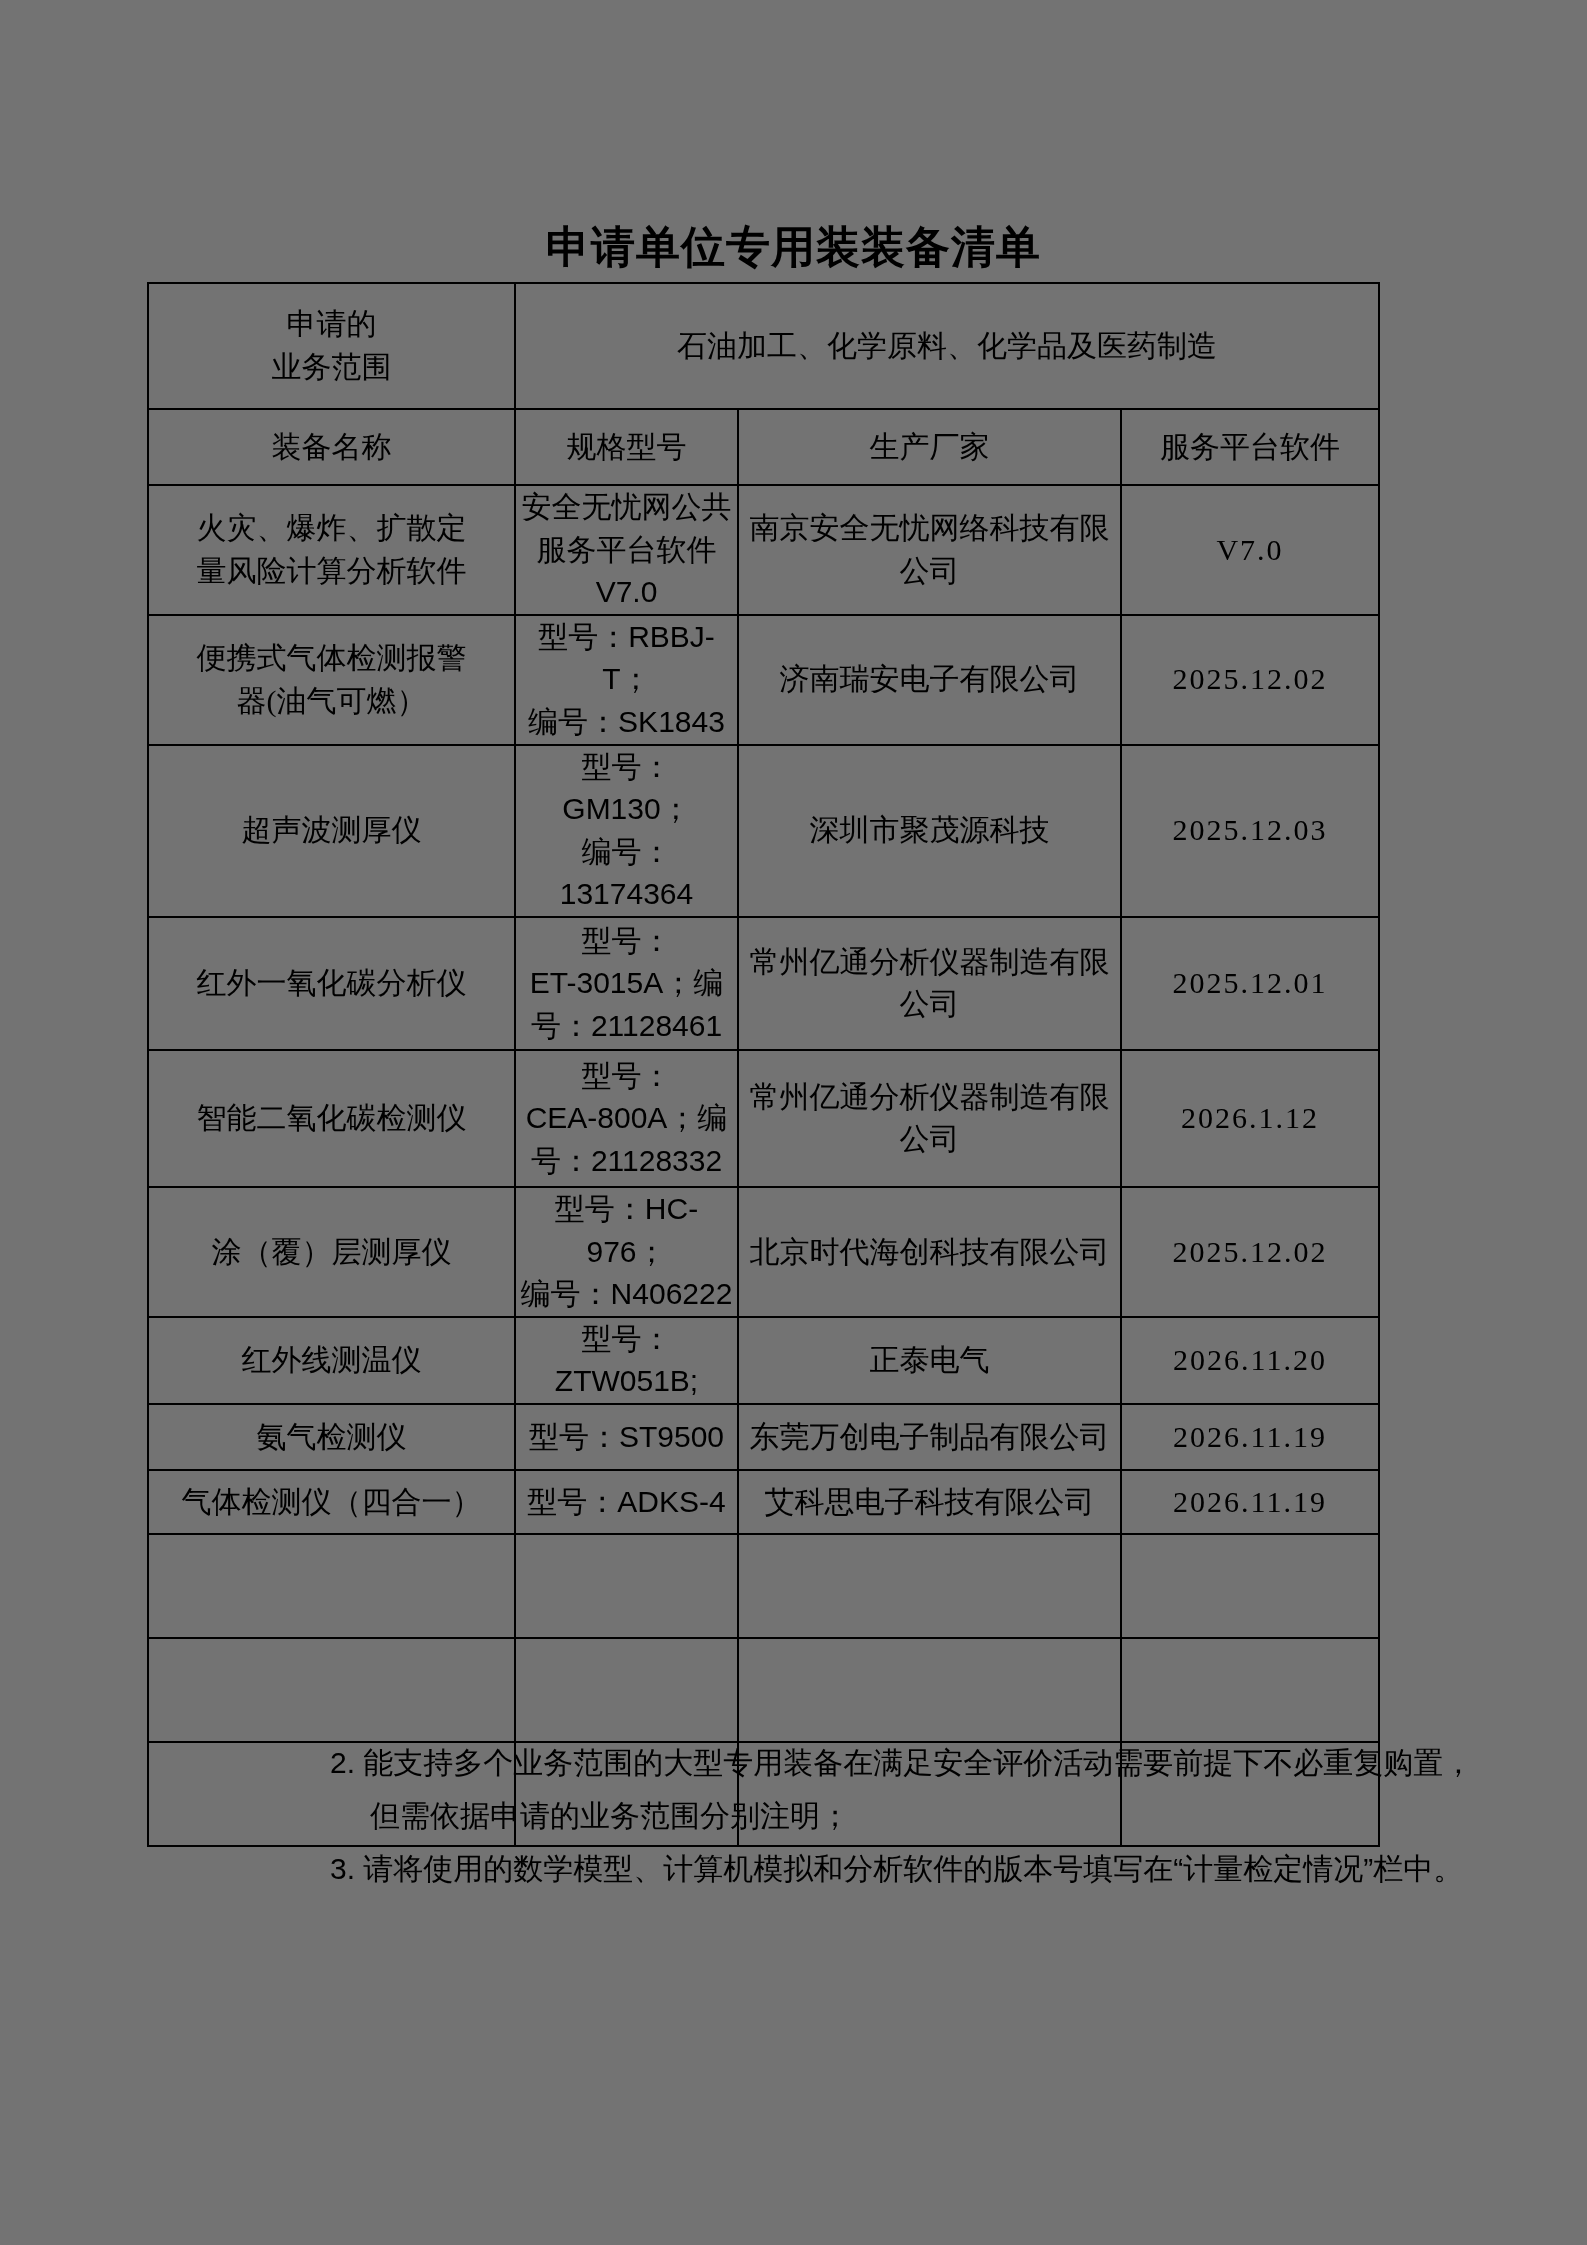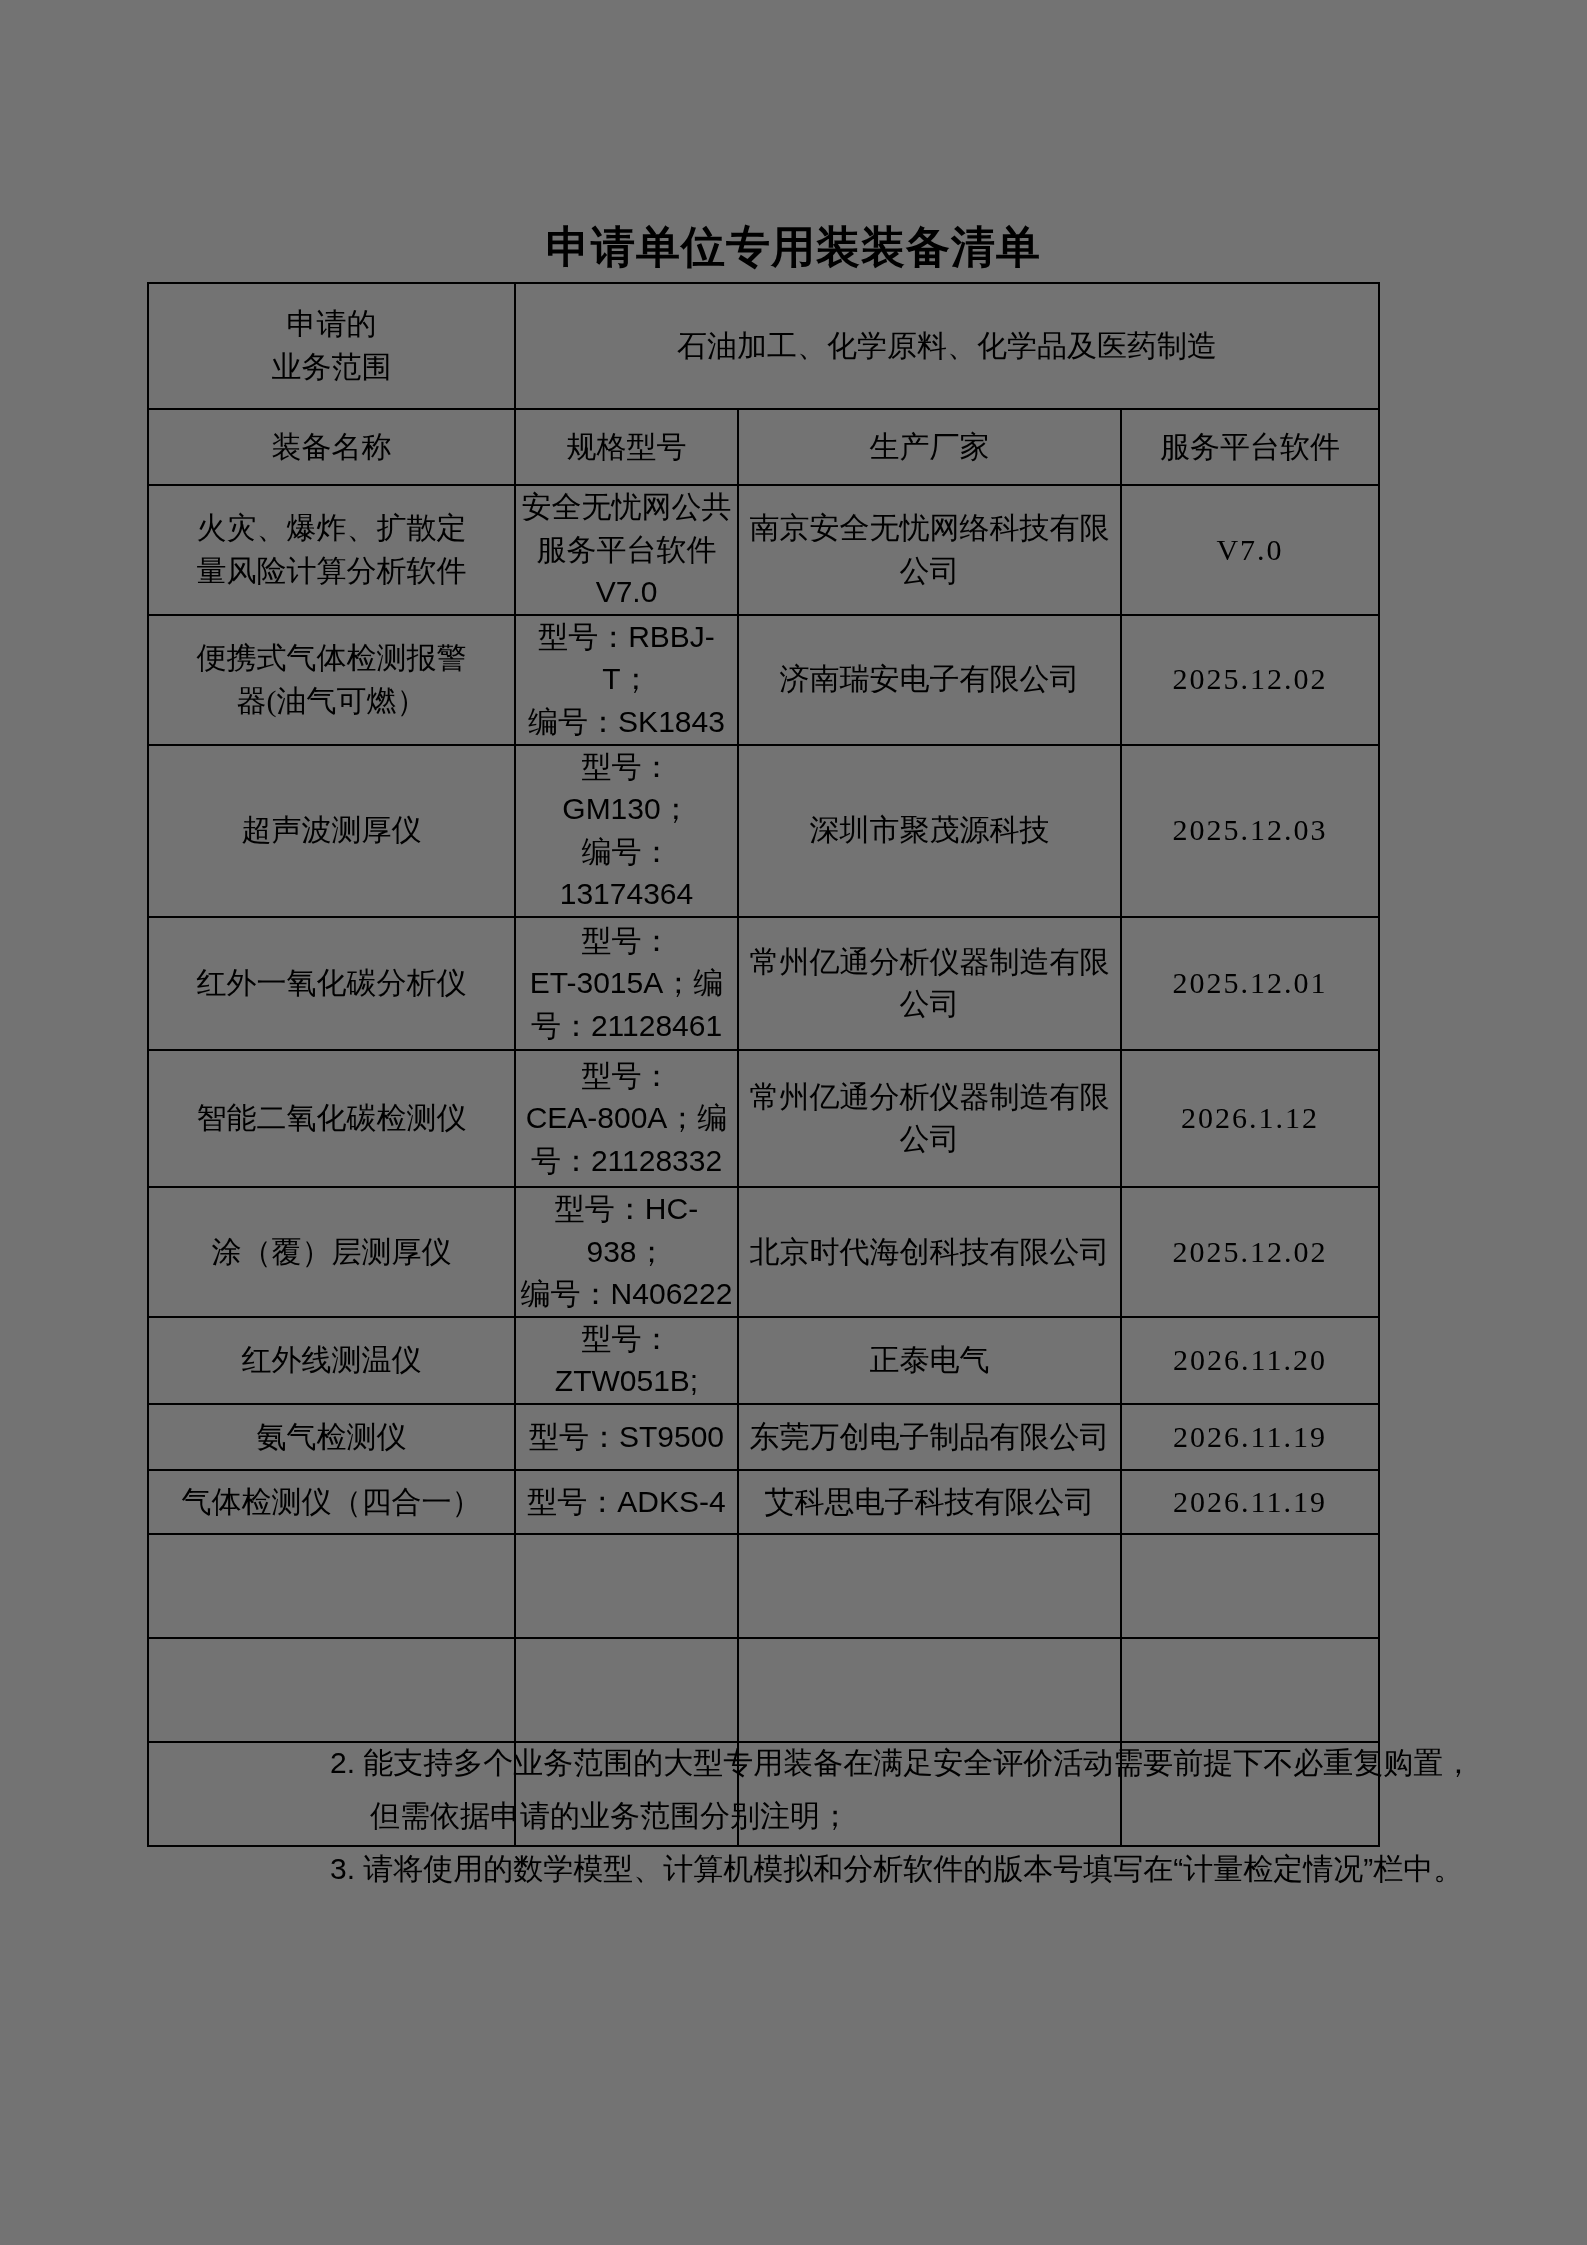--- a/index.html
+++ b/index.html
@@ -130,21 +130,21 @@
         <td>智能二氧化碳检测仪</td>
         <td class="spec">型号：
 CEA-800A；编
 号：21128332</td>
         <td>常州亿通分析仪器制造有限
 公司</td>
         <td class="verif">2026.1.12</td>
       </tr>
       <tr style="height:80px">
         <td>涂（覆）层测厚仪</td>
-        <td class="spec">型号：HC-938；
+        <td class="spec">型号：HC-976；
 编号：N406222</td>
         <td>北京时代海创科技有限公司</td>
         <td class="verif">2025.12.02</td>
       </tr>
       <tr style="height:72px">
         <td>红外线测温仪</td>
         <td class="spec">型号：
 ZTW051B;</td>
         <td>正泰电气</td>
         <td class="verif">2026.11.20</td>

